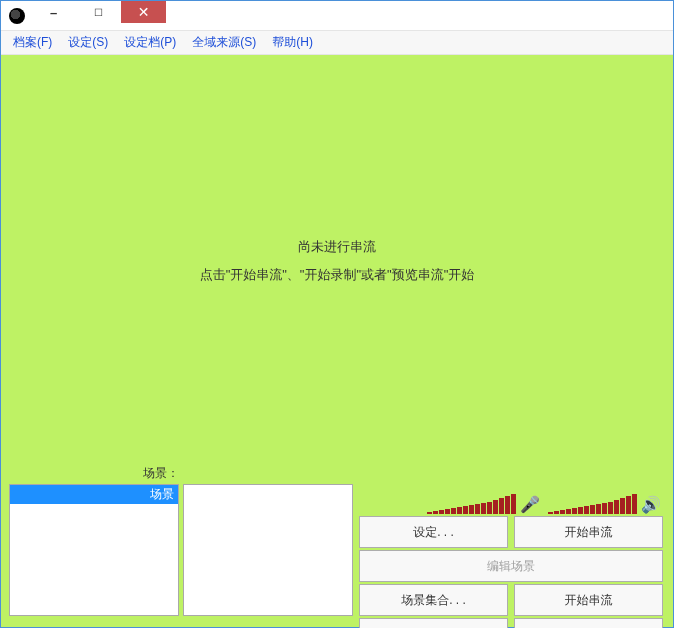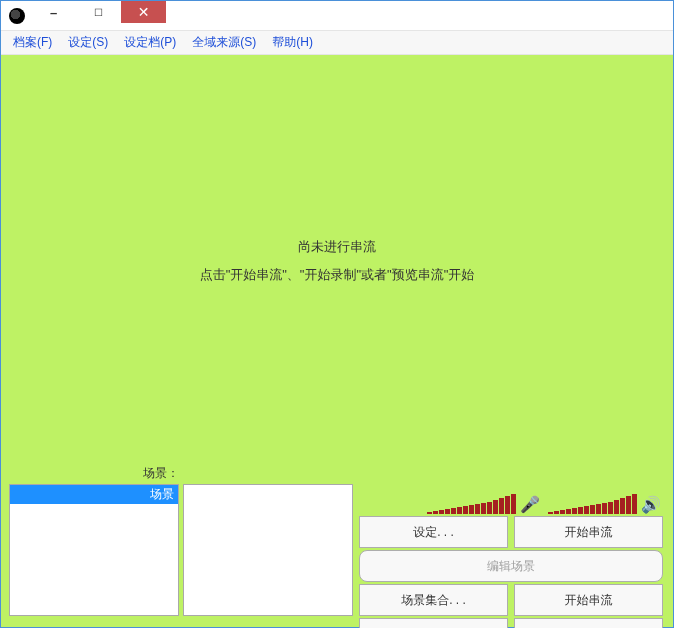--- a/index.html
+++ b/index.html
@@ -26,21 +26,21 @@
   .listitem.selected { background: #1e90ff; color: #fff; }
   .rightpanel { flex: 1; display: flex; flex-direction: column; gap: 2px; }
   .meters { height: 30px; display: flex; gap: 8px; padding: 2px 4px 0 4px; justify-content: flex-end; }
   .meter { display: flex; align-items: flex-end; gap: 4px; }
   .bars { display: flex; align-items: flex-end; gap: 1px; height: 20px; }
   .bars span { display: block; width: 5px; background: #a52020; }
   .meter-icon { color: #a52020; font-size: 16px; line-height: 16px; margin-bottom: 1px; }
   .btnrows { flex: 1; display: flex; flex-direction: column; gap: 2px; padding: 0 2px; }
   .btnrow { display: flex; gap: 6px; }
   .btn { flex: 1; height: 32px; background: #f8f8f8; border: 1px solid #adadad; font-size: 12px; color: #333; display: flex; align-items: center; justify-content: center; position: relative; }
-  .btn.disabled { color: #a0a0a0; border-radius: 8px; }
+  .btn.disabled { color: #a0a0a0; }
   .btn .drop { position: absolute; right: 0; top: 0; width: 18px; height: 100%; border-left: 1px solid #adadad; display: flex; align-items: center; justify-content: center; font-size: 9px; }
 </style>
 </head>
 <body>
 
 <div class="window">
   <div class="titlebar">
     <div class="icon"></div>
     <div class="winbtns">
       <div class="winbtn min">–</div>

